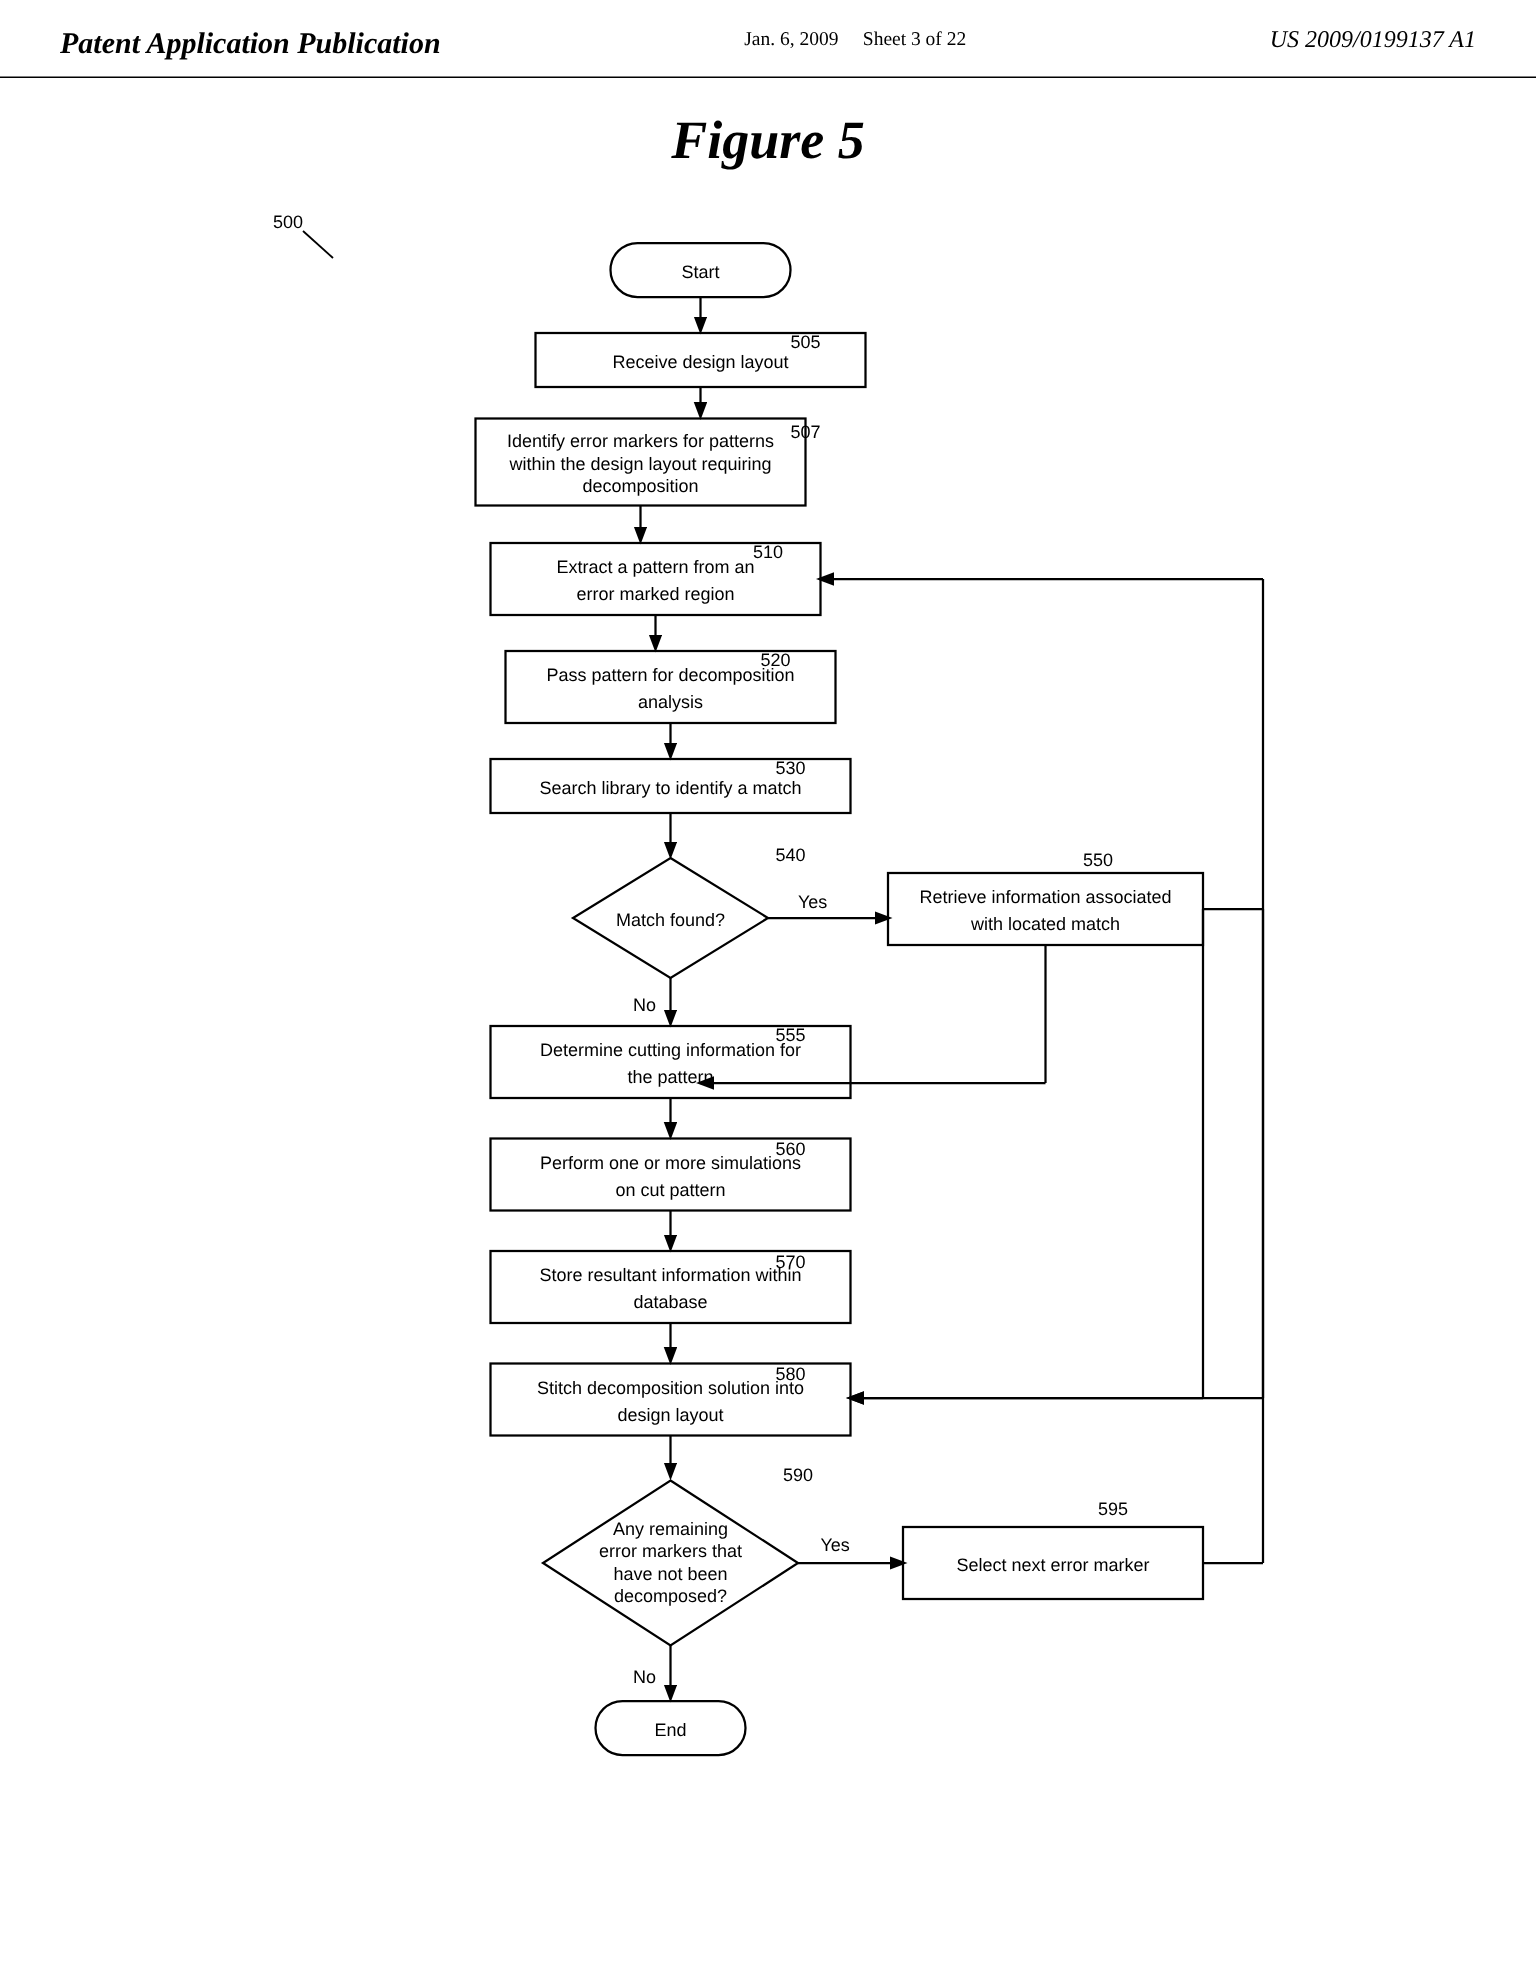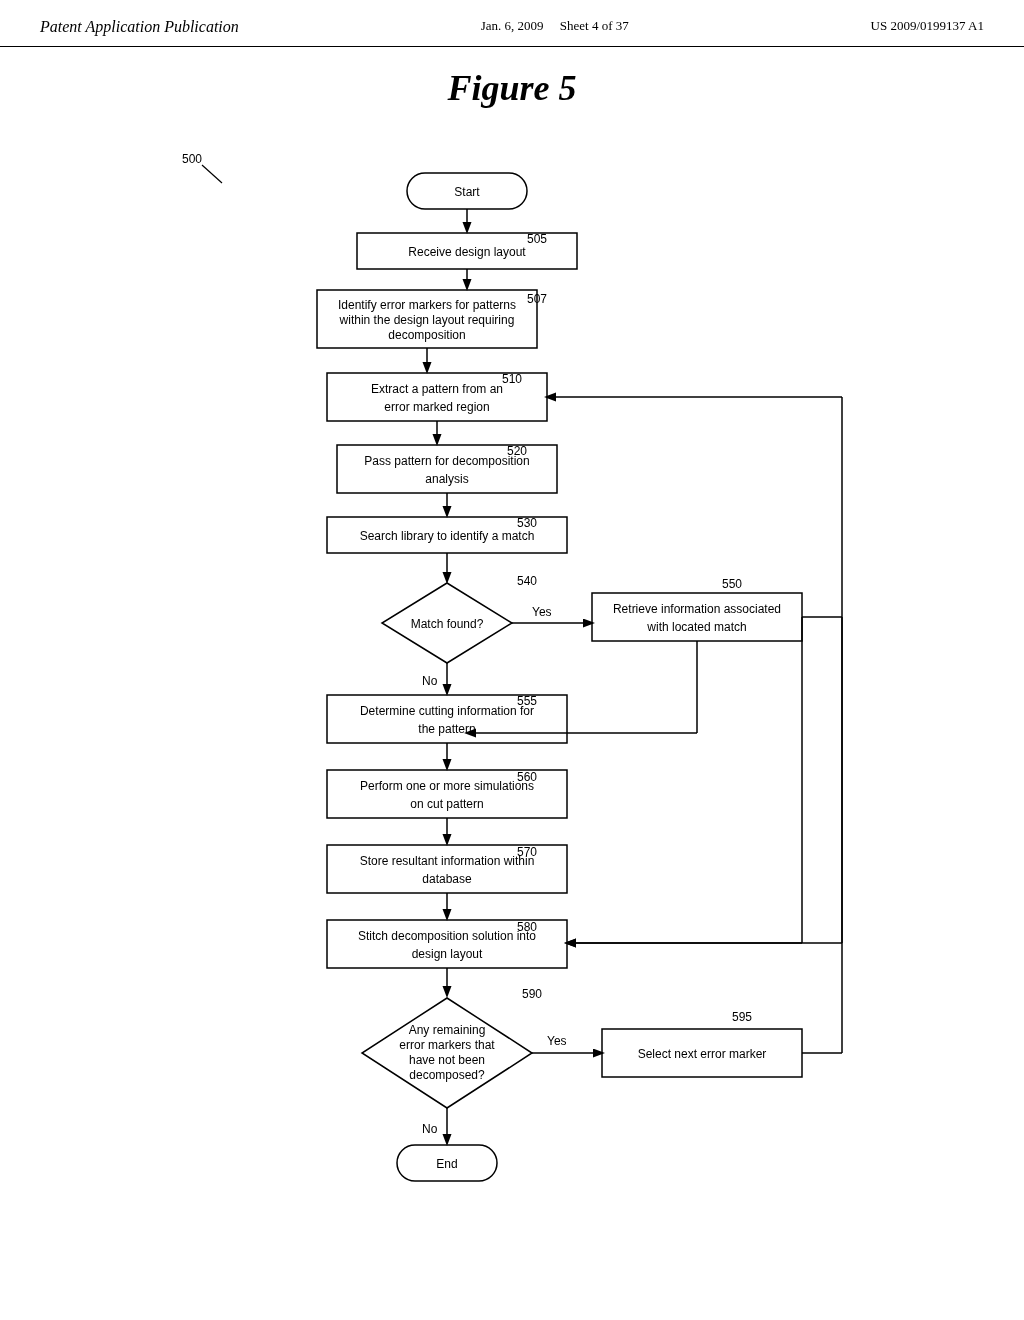--- a/index.html
+++ b/index.html
@@ -15,46 +15,47 @@
     .page-header {
       display: flex;
       justify-content: space-between;
       align-items: flex-start;
       padding: 18px 40px 10px 40px;
       border-bottom: 1px solid #000;
       font-size: 13px;
     }
 
     .header-left {
-      font-weight: normal;
-      font-size: 16px;
+      font-weight: bold;
+      font-size: 20px;
       font-style: italic;
     }
 
     .header-center {
       text-align: center;
       font-size: 13px;
     }
 
     .header-right {
-      font-size: 13px;
+      font-size: 16px;
+      font-style: italic;
     }
 
     .diagram-area {
       position: relative;
       width: 100%;
       padding: 20px 40px;
     }
 
     .figure-label {
       font-size: 36px;
       font-weight: bold;
       font-style: italic;
       text-align: center;
-      margin-bottom: 24px;
+      margin-bottom: 8px;
     }
 
     svg.flowchart {
       display: block;
       margin: 0 auto;
       width: 700px;
       height: 1150px;
     }
 
     text {
@@ -62,21 +63,21 @@
       font-size: 12px;
     }
   </style>
 </head>
 <body>
 
 <div class="page-header">
   <div class="header-left">Patent Application Publication</div>
   <div class="header-center">
     <span>Jan. 6, 2009</span>&nbsp;&nbsp;&nbsp;&nbsp;
-    <span>Sheet 4 of 37</span>
+    <span>Sheet 3 of 22</span>
   </div>
   <div class="header-right">US 2009/0199137 A1</div>
 </div>
 
 <div class="diagram-area">
   <div class="figure-label">Figure 5</div>
 
   <svg class="flowchart" viewBox="0 0 700 1150" xmlns="http://www.w3.org/2000/svg">
 
     <text x="20" y="30" font-size="13" font-family="Arial, sans-serif">500</text>

